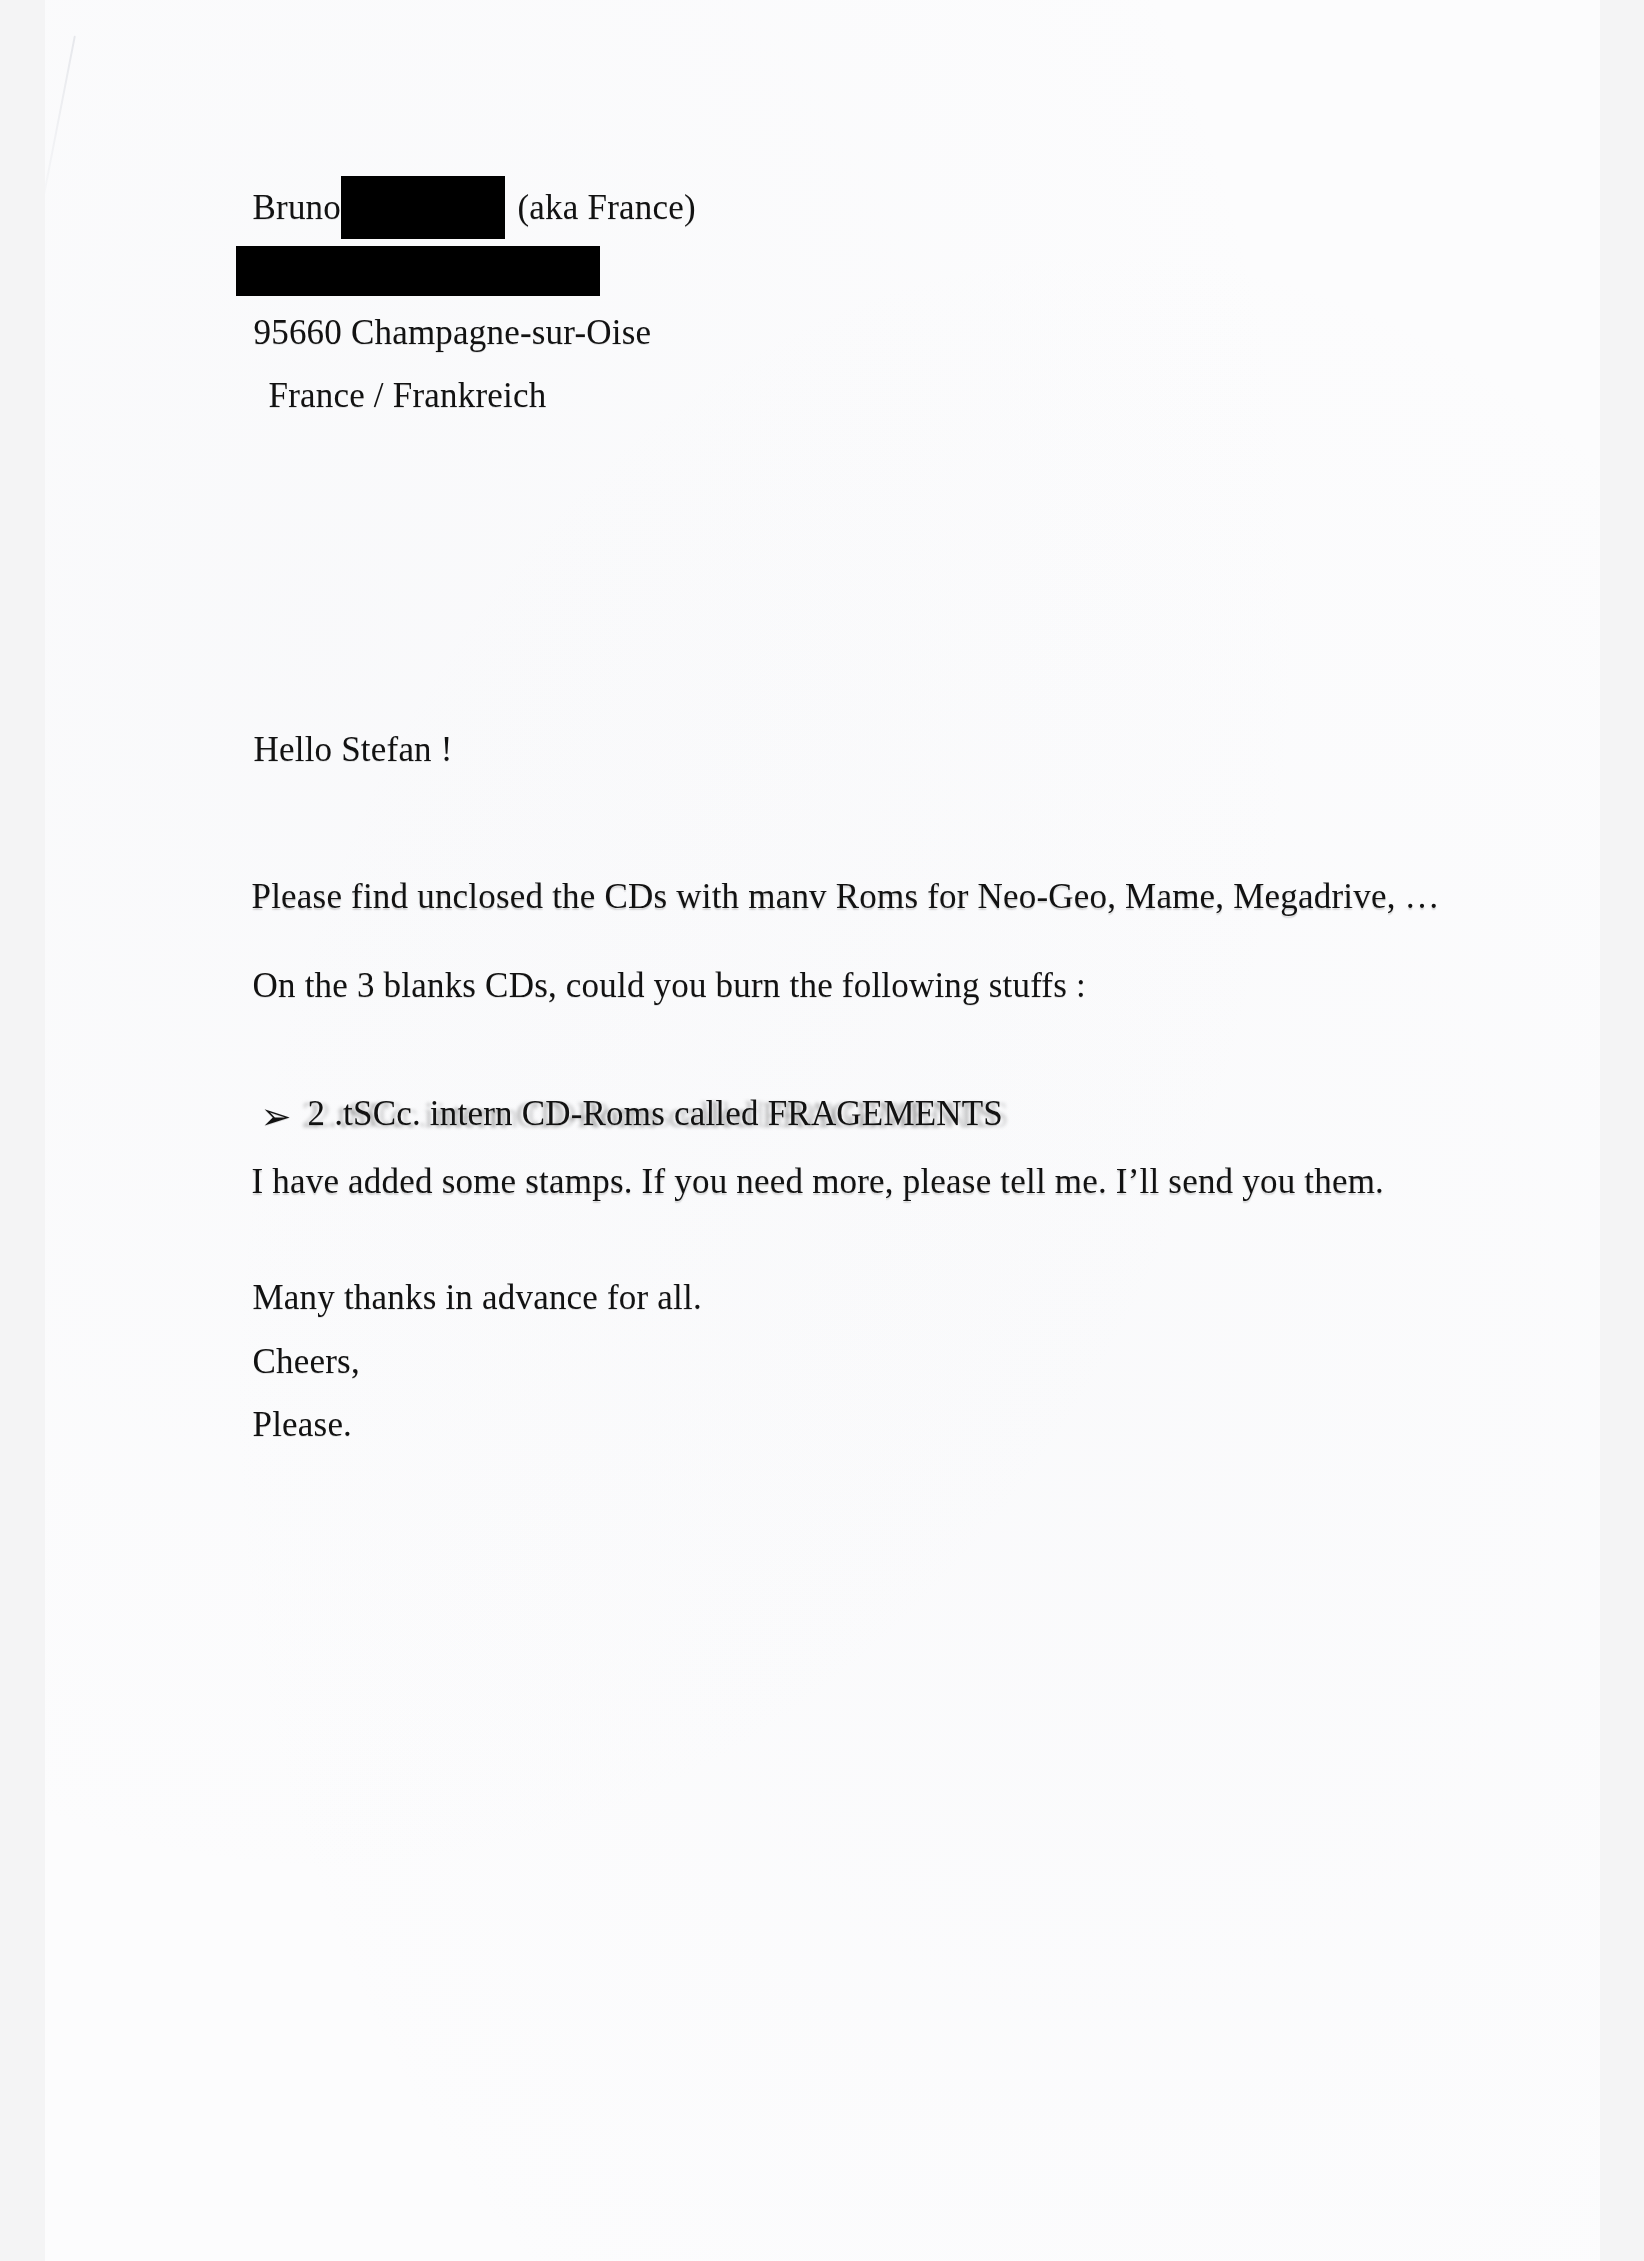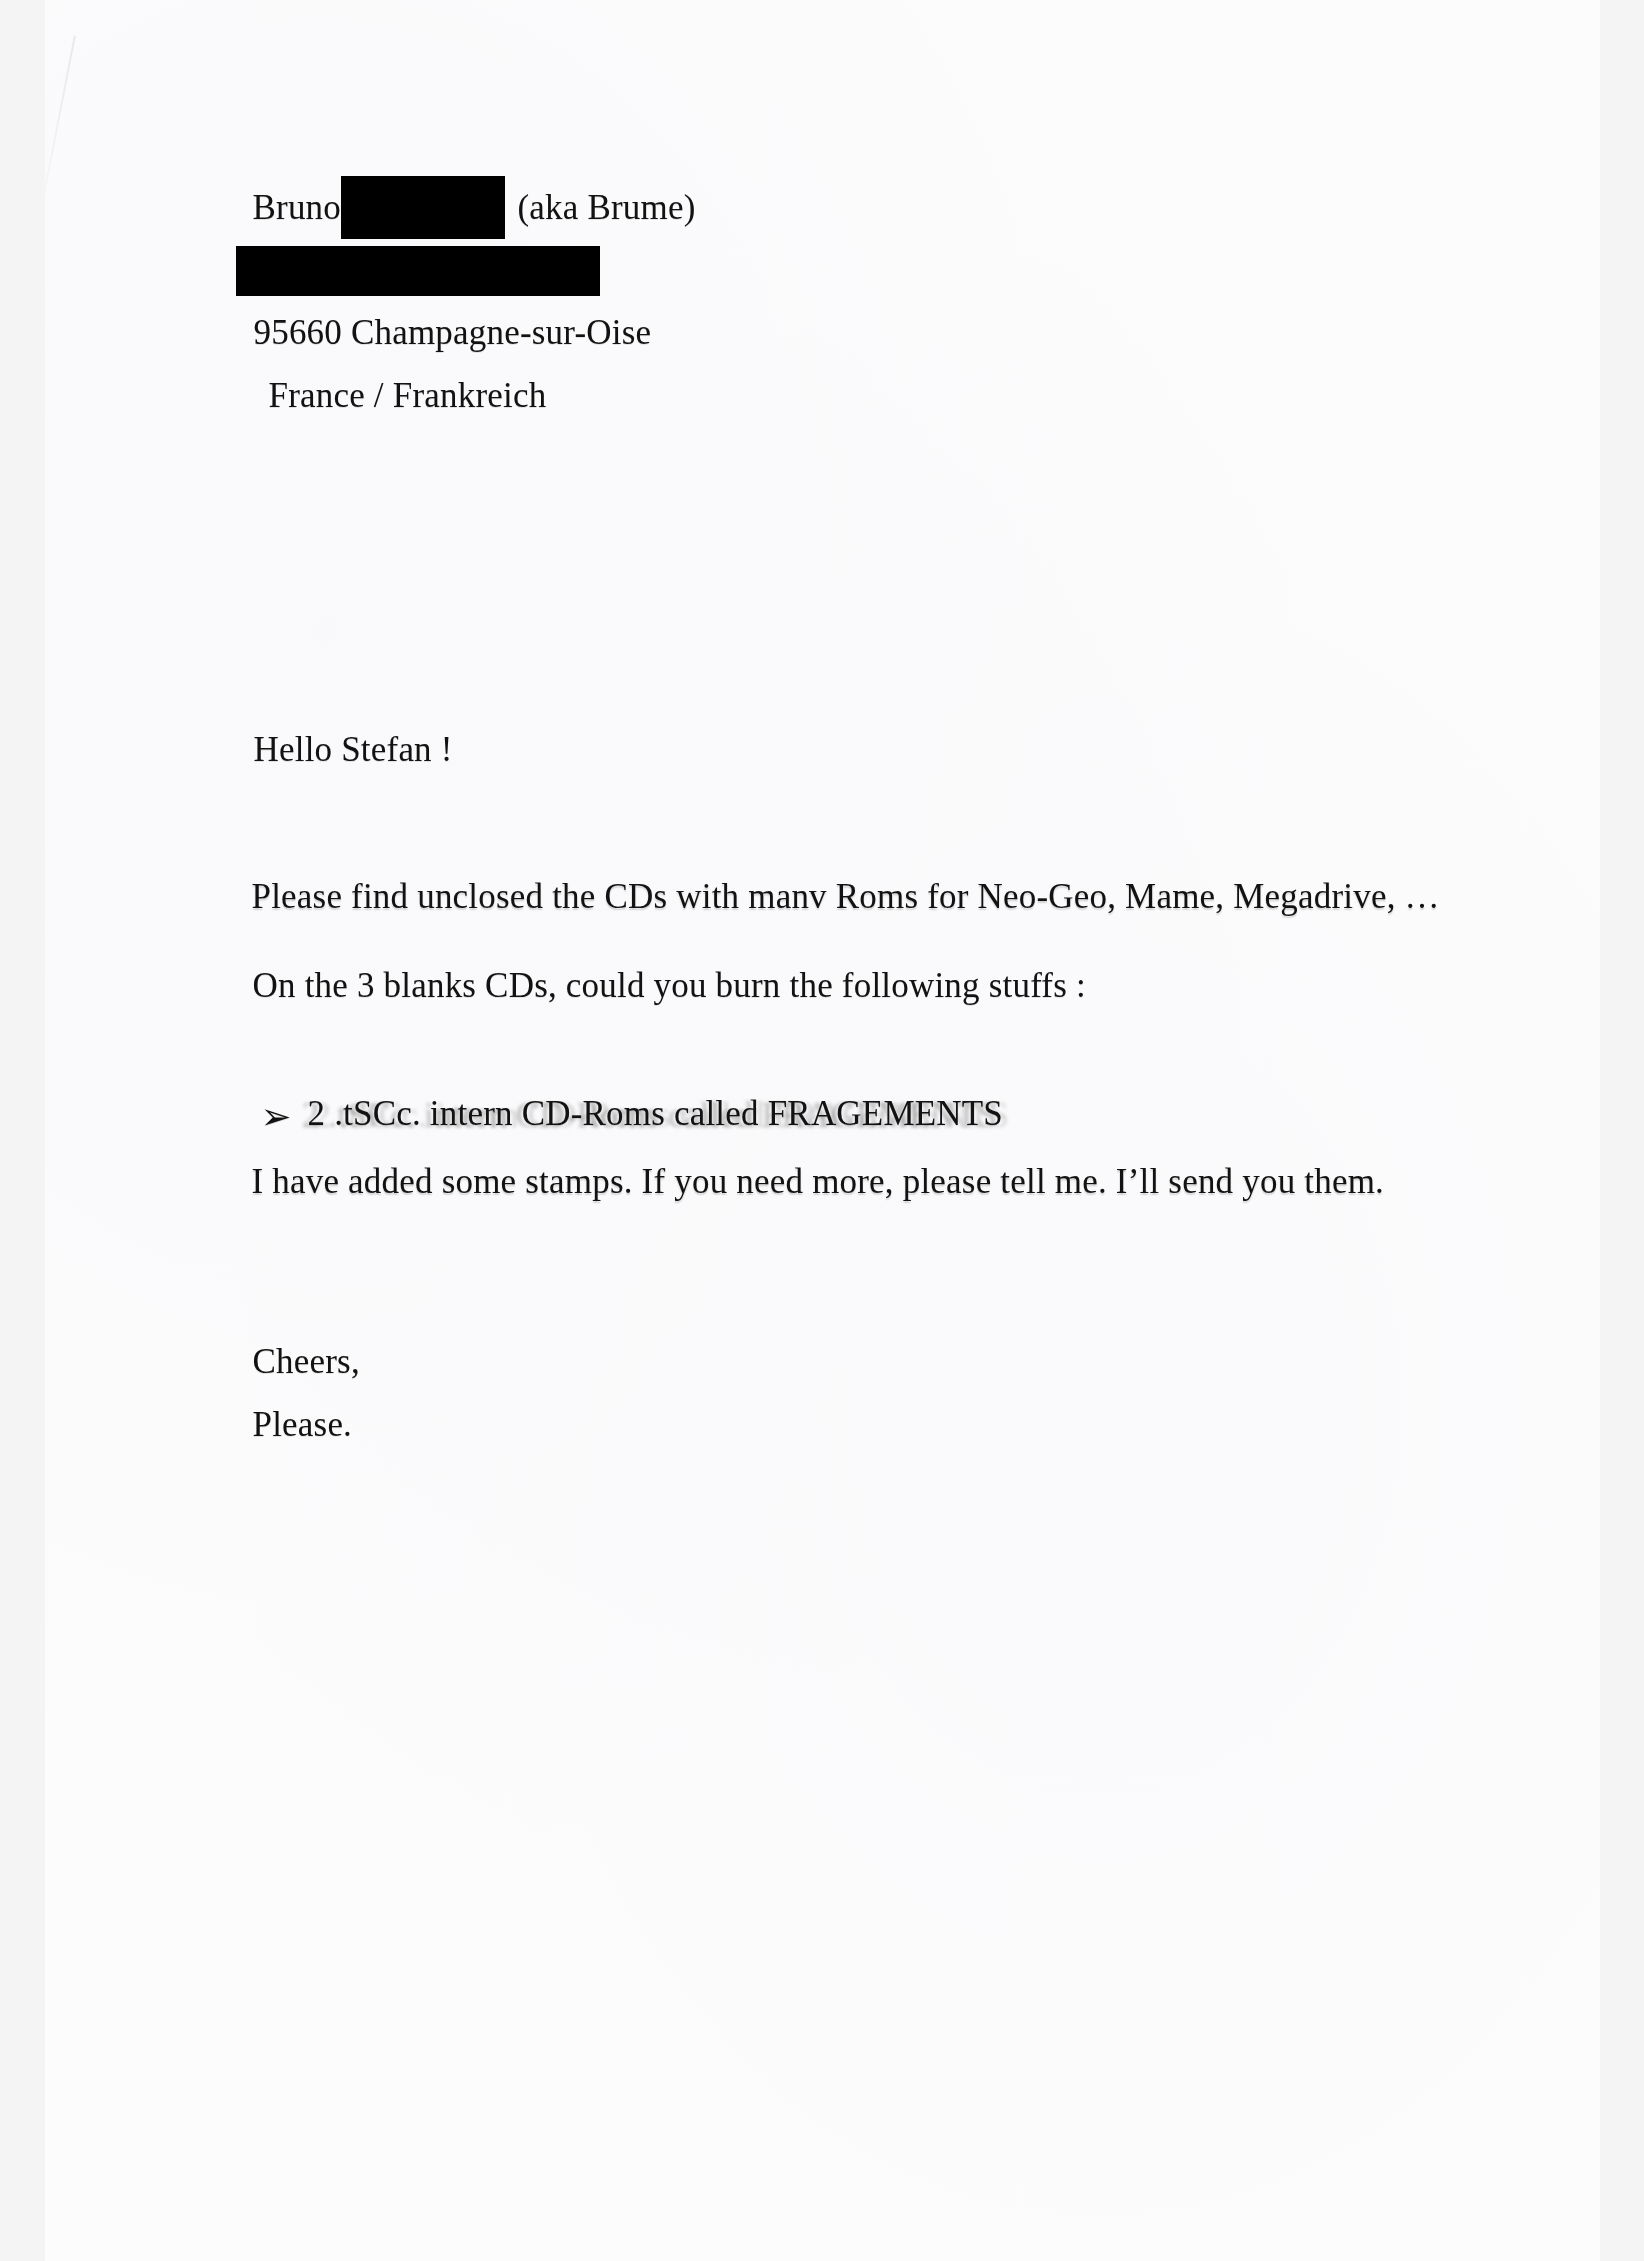--- a/index.html
+++ b/index.html
@@ -68,40 +68,41 @@
 <body>
 
 <div class="page">
 
   <div class="scan-streak"></div>
 
   <div class="line" style="left:208px; top:190px;">Bruno</div>
 
   <div class="redaction" style="left:296px; top:176px; width:164px; height:63px;"></div>
 
-  <div class="line" style="left:473px; top:190px;">(aka Brume)</div>
+  <div class="line" style="left:473px; top:190px;">(aka France)</div>
 
   <div class="redaction" style="left:191px; top:246px; width:364px; height:50px;"></div>
 
   <div class="line" style="left:209px; top:315px;">95660 Champagne-sur-Oise</div>
 
   <div class="line" style="left:196px; top:378px;margin-left:28px;">France / Frankreich</div>
 
   <div class="line" style="left:209px; top:732px;">Hello Stefan !</div>
 
   <div class="line soft" style="left:207px; top:879px;">Please find unclosed the CDs with manv Roms for Neo-Geo, Mame, Megadrive, …</div>
 
   <div class="line" style="left:208px; top:968px;">On the 3 blanks CDs, could you burn the following stuffs :</div>
 
 
   <div class="line bullet" style="left:216px; top:1094px;">
     <span class="marker">➢</span><span class="btext ghost">2 .tSCc. intern CD-Roms called FRAGEMENTS</span>
   </div>
 
   <div class="line soft" style="left:207px; top:1164px;">I have added some stamps. If you need more, please tell me. I’ll send you them.</div>
 
+  <div class="line" style="left:208px; top:1280px;">Many thanks in advance for all.</div>
 
   <div class="line" style="left:208px; top:1344px;">Cheers,</div>
 
   <div class="line" style="left:208px; top:1407px;">Please.</div>
 
 </div>
 
 
 </body></html>

